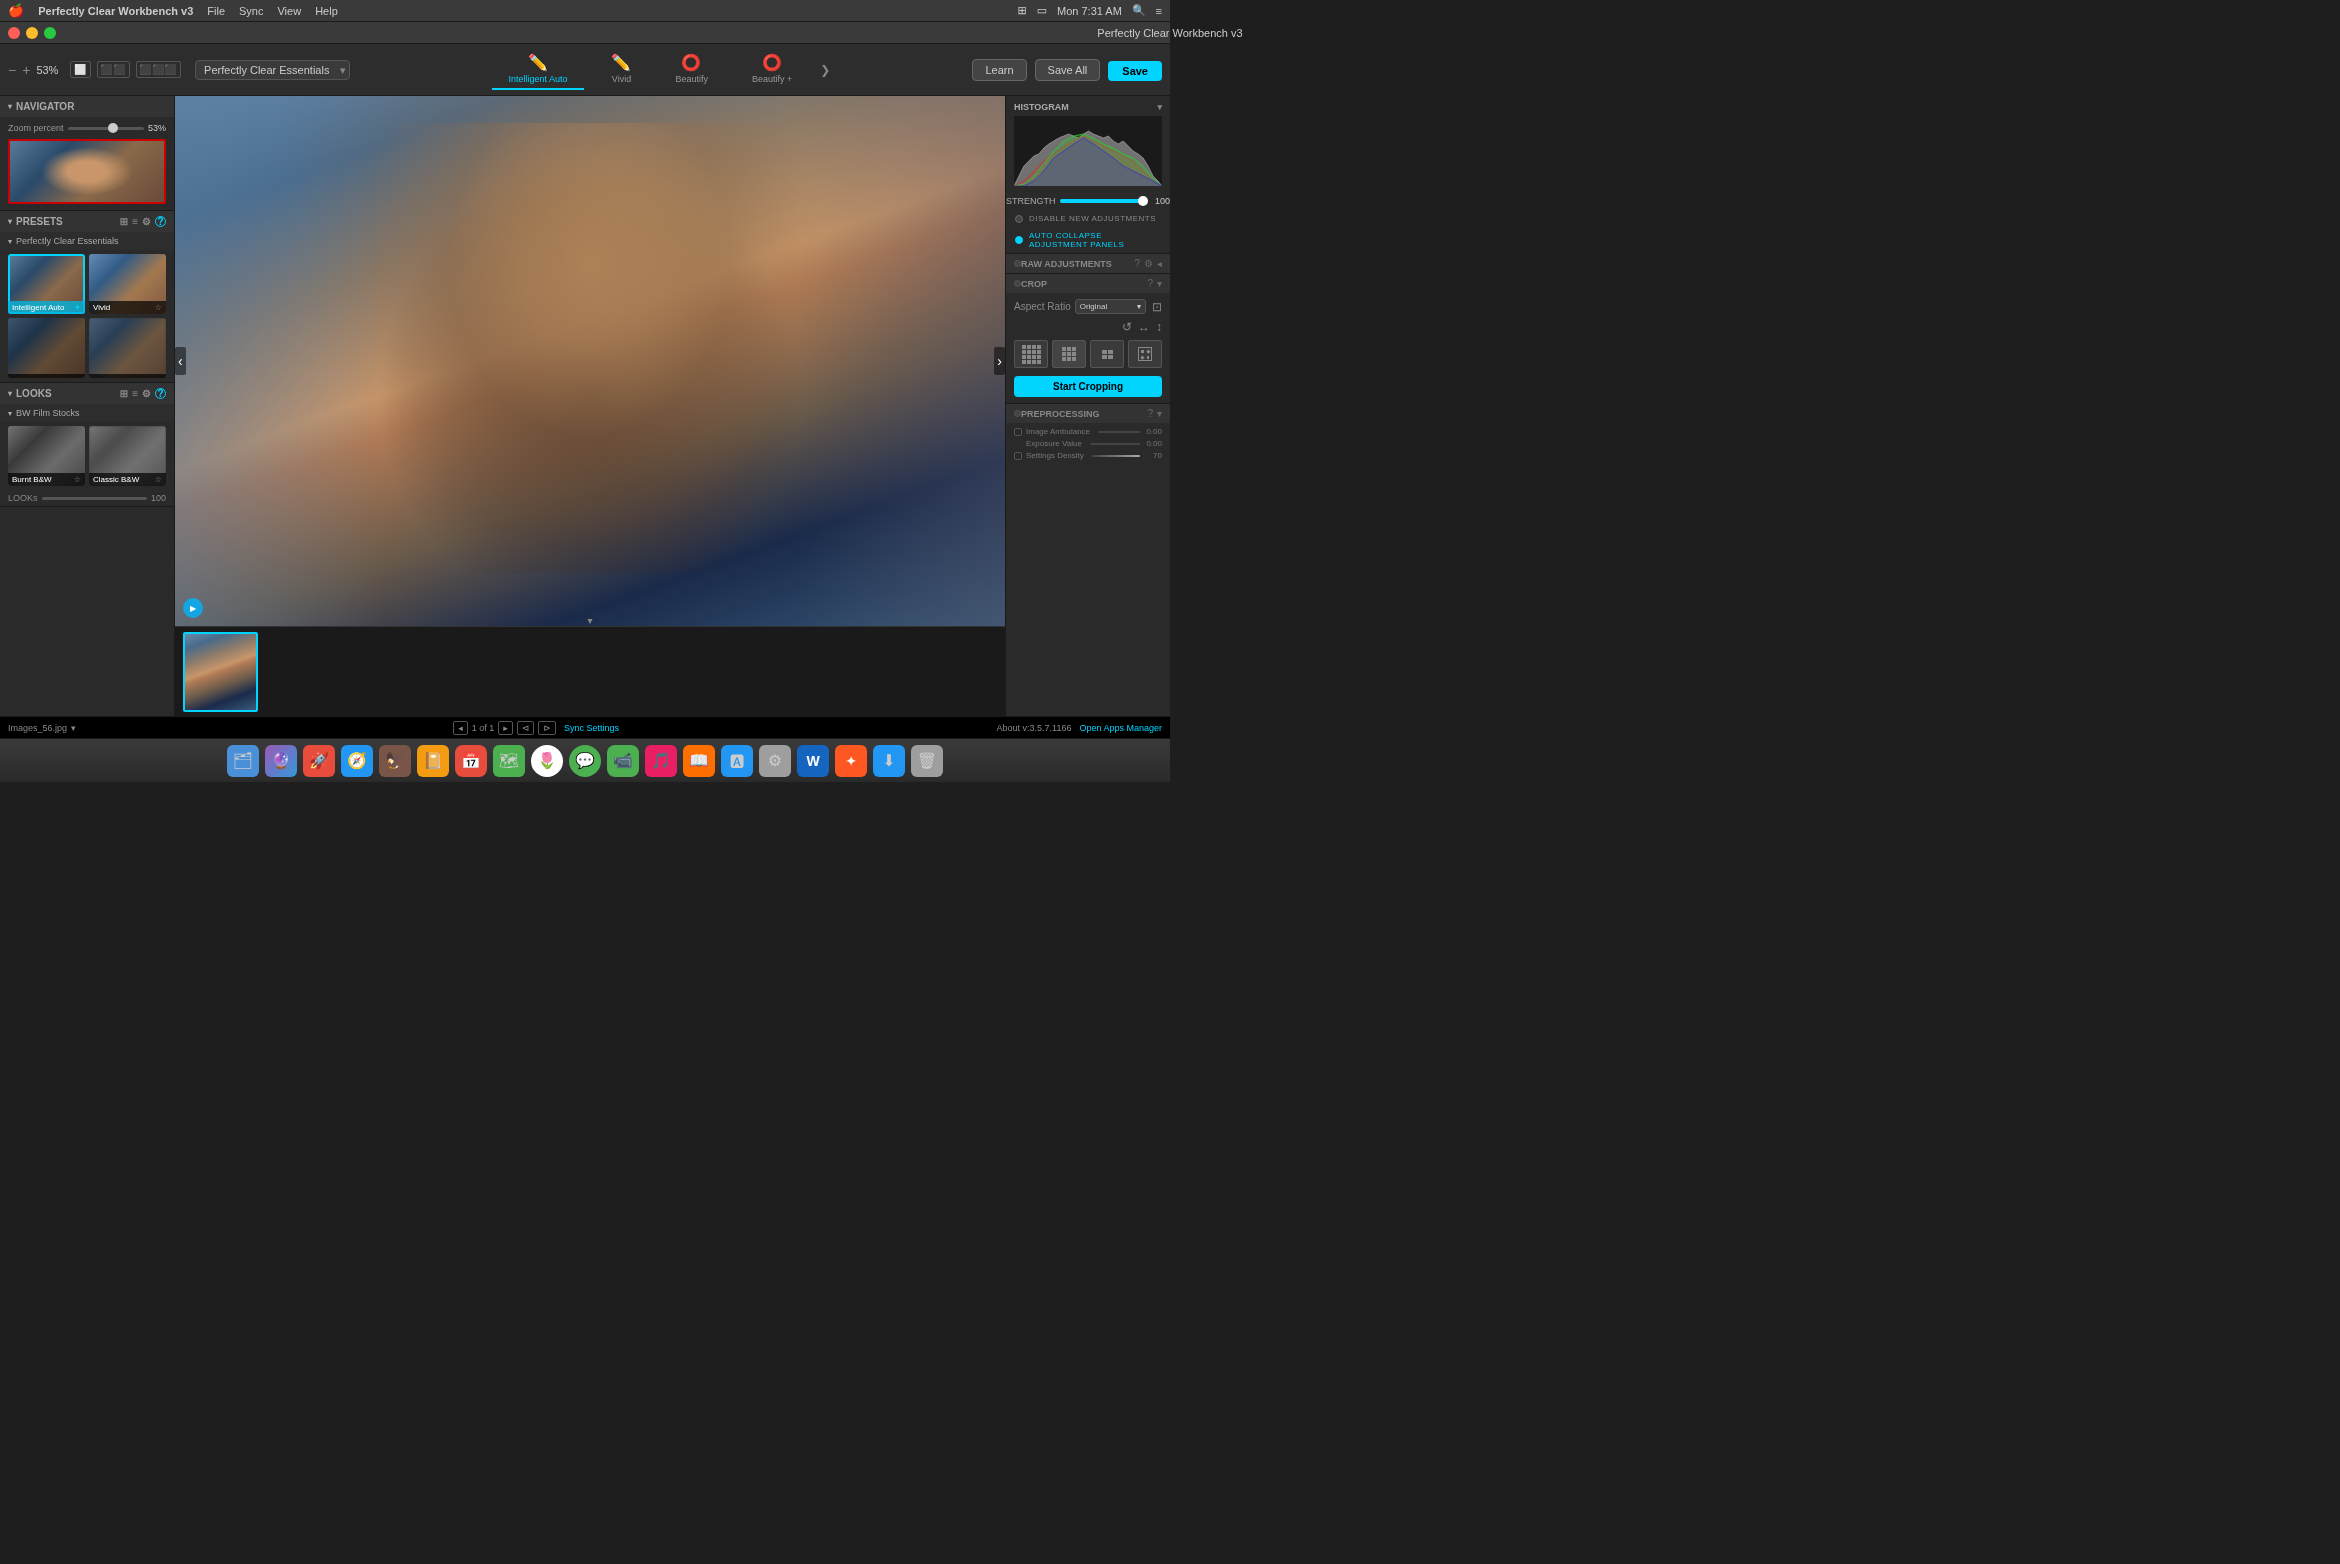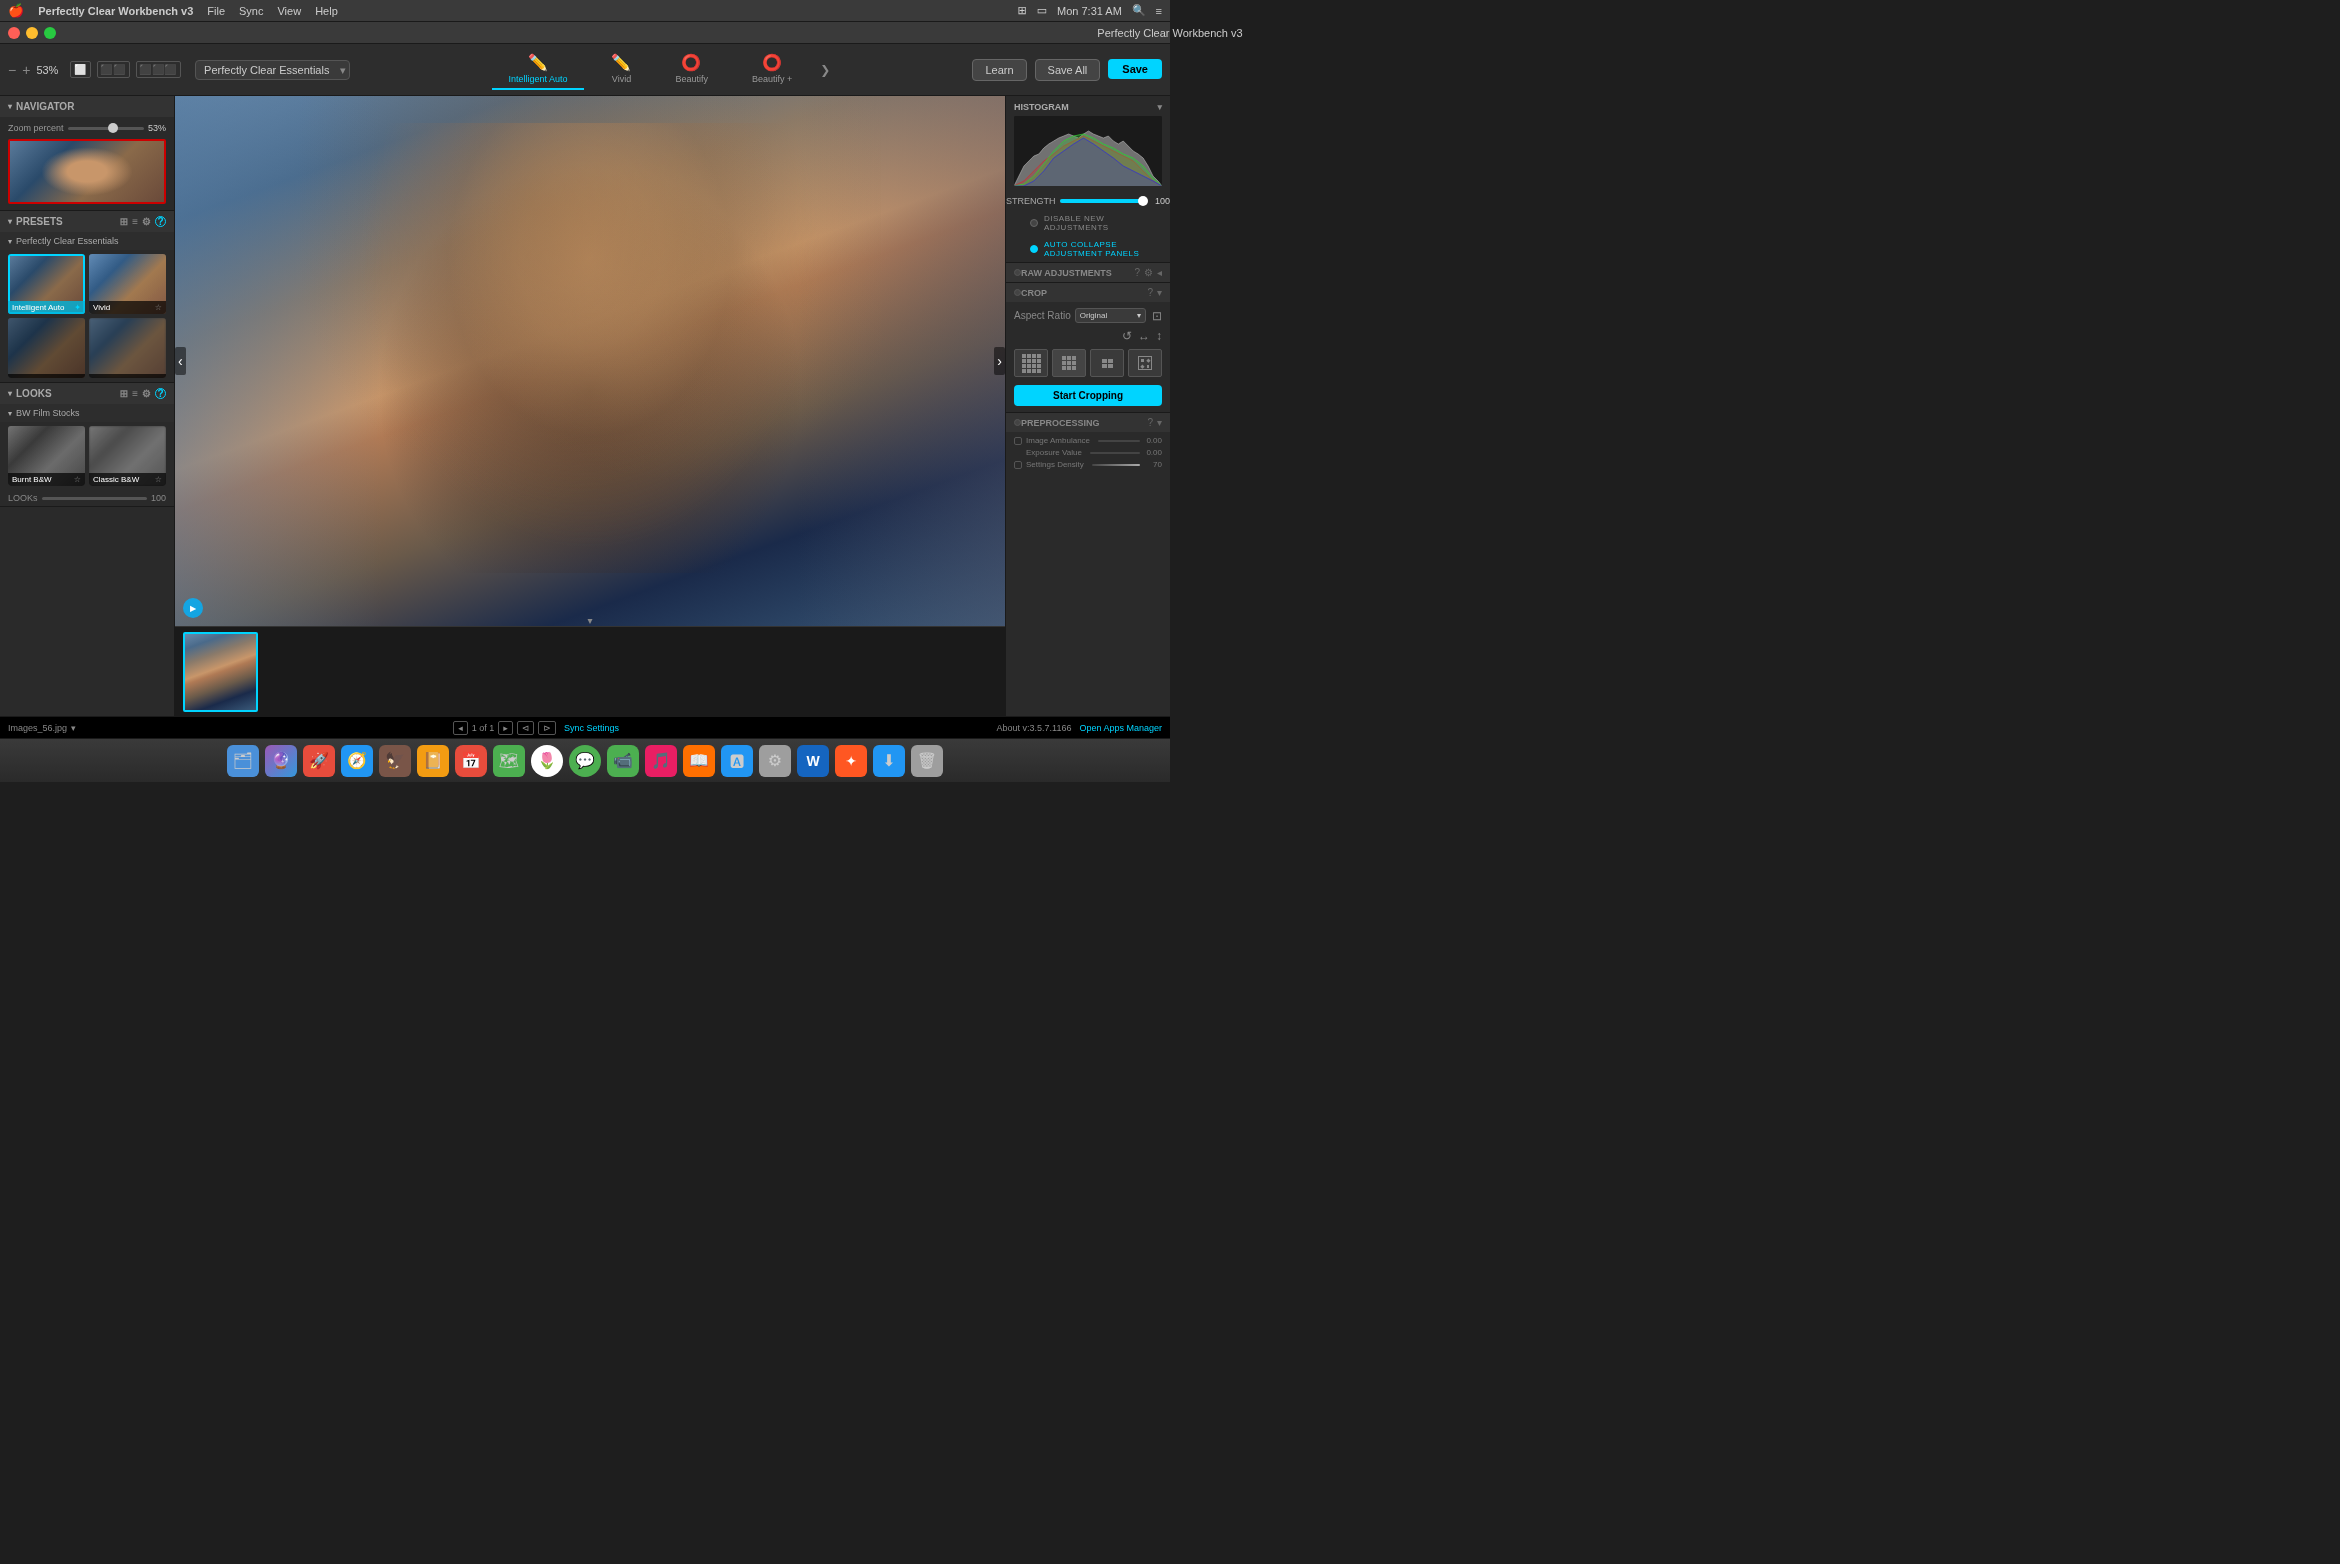--- a/index.html
+++ b/index.html
@@ -53,21 +53,21 @@
       position: relative;
     }
     .toolbar-presets { display: flex; align-items: center; gap: 12px; flex: 1; justify-content: center; }
     .preset-tab { 
       display: flex; flex-direction: column; align-items: center; 
       cursor: pointer; padding: 4px 16px; font-size: 10px; color: #999;
       border-bottom: 2px solid transparent;
     }
     .preset-tab.active { color: #00d4ff; border-bottom: 2px solid #00d4ff; }
     .preset-tab .tab-icon { font-size: 18px; margin-bottom: 2px; }
-    .toolbar-right { display: flex; align-items: flex-start; gap: 8px; }
+    .toolbar-right { display: flex; align-items: flex-end; gap: 8px; }
     .btn-learn { 
       background: #444; border: 1px solid #666; border-radius: 4px;
       padding: 4px 12px; color: #ccc; cursor: pointer; font-size: 11px;
     }
     .btn-save-all { 
       background: #444; border: 1px solid #666; border-radius: 4px;
       padding: 4px 12px; color: #ccc; cursor: pointer; font-size: 11px;
     }
     .btn-save { 
       background: #00d4ff; border: none; border-radius: 4px;
@@ -237,21 +237,21 @@
       overflow: hidden;
     }
     .strength-row { display: flex; align-items: center; gap: 4px; padding: 4px 0; font-size: 9px; color: #aaa; }
     .strength-label { font-size: 9px; color: #aaa; text-transform: uppercase; min-width: 50px; }
     .strength-slider { flex: 1; height: 4px; background: #555; border-radius: 2px; position: relative; }
     .strength-fill { height: 100%; background: #00d4ff; border-radius: 2px; width: 100%; }
     .strength-thumb { width: 10px; height: 10px; background: #fff; border-radius: 50%; position: absolute; right: -2px; top: -3px; }
     .strength-val { font-size: 9px; color: #ccc; min-width: 20px; text-align: right; }
 
     .right-option { 
-      display: flex; align-items: center; gap: 6px; padding: 4px 24px; 
+      display: flex; align-items: center; gap: 6px; padding: 4px 9px; 
       font-size: 9px; color: #888; cursor: pointer;
     }
     .right-option.active { color: #00d4ff; }
     .option-dot { width: 8px; height: 8px; border-radius: 50%; background: #444; border: 1px solid #666; flex-shrink: 0; }
     .option-dot.active { background: #00d4ff; border-color: #00d4ff; }
     .option-label { font-size: 8px; text-transform: uppercase; letter-spacing: 0.5px; }
 
     .right-section-header {
       display: flex; align-items: center; justify-content: space-between;
       padding: 4px 8px; background: #333; font-size: 9px; color: #888;

